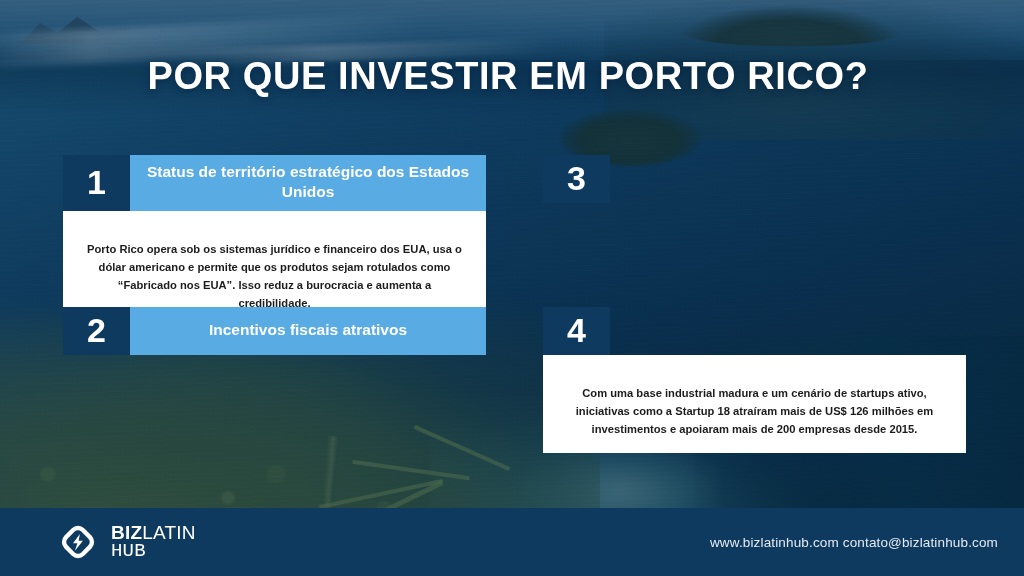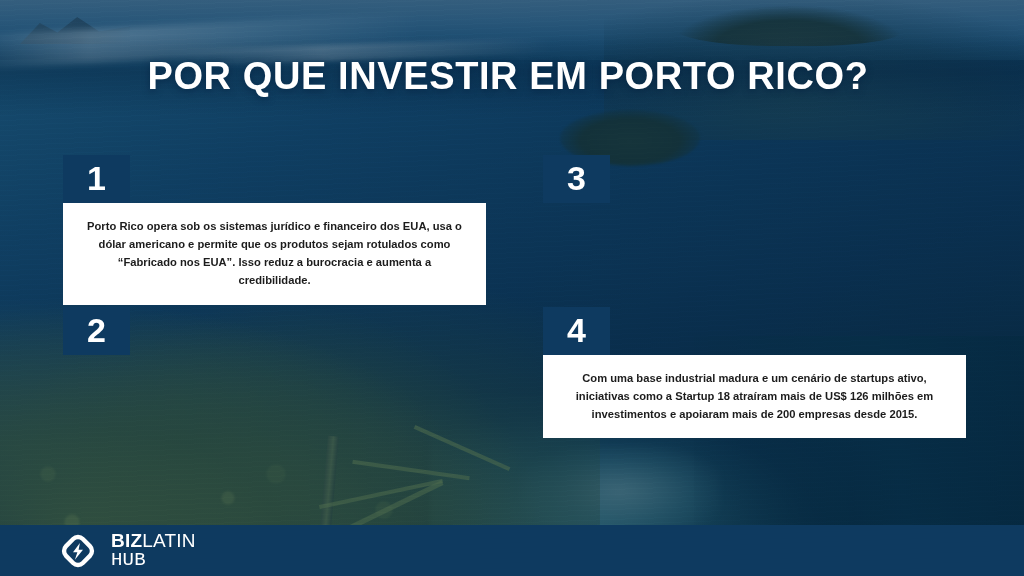--- a/index.html
+++ b/index.html
@@ -193,26 +193,26 @@
     padding:7px 12px 9px;
   }
 
   .card-body {
     background:#ffffff;
     color:#1c1c1c;
     font-size:11.2px;
     font-weight:bold;
     line-height:1.62;
     text-align:center;
-    padding:14px 18px 15px;
+    padding:29px 18px 15px;
   }
 
   
   .footer {
-    position:absolute; left:0; right:0; bottom:0; height:51px;
+    position:absolute; left:0; right:0; bottom:0; height:68px;
     background:#0e3a60;
     display:flex; align-items:center;
     padding:0 26px 0 58px;
   }
   .brand { display:flex; align-items:center; gap:13px; }
   .brand-mark { width:40px; height:40px; flex:0 0 40px; }
   .brand-text {
     color:#ffffff;
     font-size:19px;
     line-height:1.02;
@@ -252,33 +252,35 @@
     <div class="bg-ripple"></div>
     <div class="bg-tint"></div>
     <div class="bg-title-scrim"></div>
   </div>
 
   <div class="title">POR QUE INVESTIR EM PORTO RICO?</div>
 
   <div class="card c1">
     <div class="card-head">
       <div class="card-num">1</div>
+      <div class="card-title">Status de território estratégico dos Estados Unidos</div>
     </div>
     <div class="card-body">Porto Rico opera sob os sistemas jurídico e financeiro dos EUA, usa o dólar americano e permite que os produtos sejam rotulados como “Fabricado nos EUA”. Isso reduz a burocracia e aumenta a credibilidade.</div>
   </div>
 
   <div class="card c3">
     <div class="card-head">
       <div class="card-num">3</div>
     </div>
   </div>
 
   <div class="card c2">
     <div class="card-head">
       <div class="card-num">2</div>
+      <div class="card-title">Incentivos fiscais atrativos</div>
     </div>
   </div>
 
   <div class="card c4">
     <div class="card-head">
       <div class="card-num">4</div>
     </div>
     <div class="card-body">Com uma base industrial madura e um cenário de startups ativo, iniciativas como a Startup 18 atraíram mais de US$ 126 milhões em investimentos e apoiaram mais de 200 empresas desde 2015.</div>
   </div>
 
@@ -289,15 +291,16 @@
           <rect x="13" y="13" width="38" height="38" rx="11" ry="11" fill="none" stroke="#ffffff" stroke-width="7"></rect>
         </g>
         <path d="M35 19 L24 34 L31 34 L27 46 L40 30 L33 30 Z" fill="#ffffff"></path>
       </svg>
       <div class="brand-text">
         <span class="b1">BIZ</span><span class="b2">LATIN</span>
         <span class="row2">HUB</span>
       </div>
     </div>
     <div class="footer-spacer"></div>
+    <div class="footer-links">www.bizlatinhub.com contato@bizlatinhub.com</div>
   </div>
 
 </div>
 
 </body></html>

